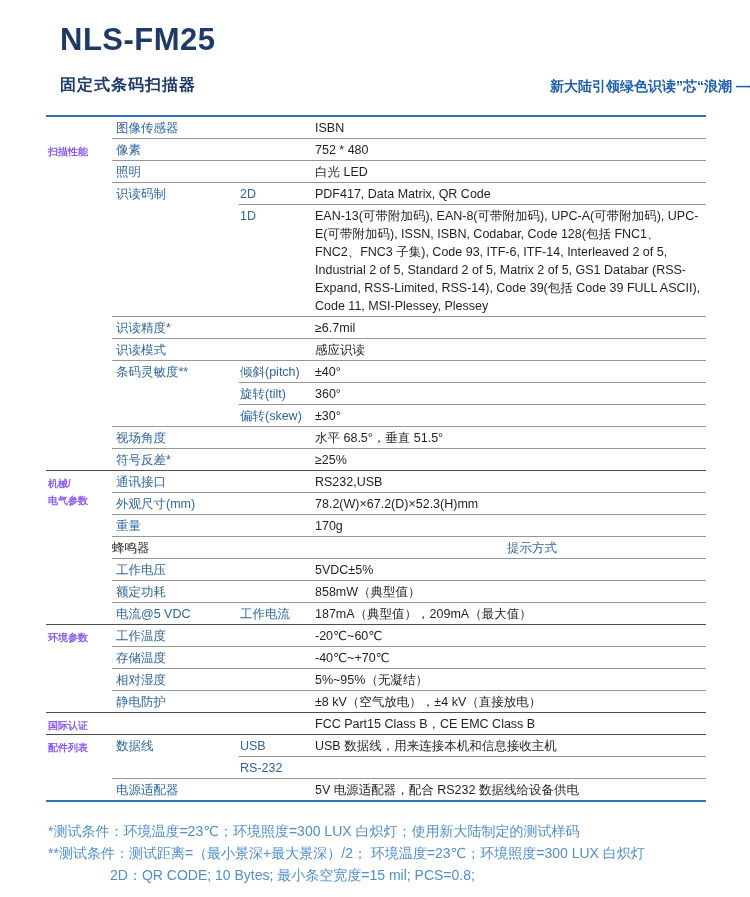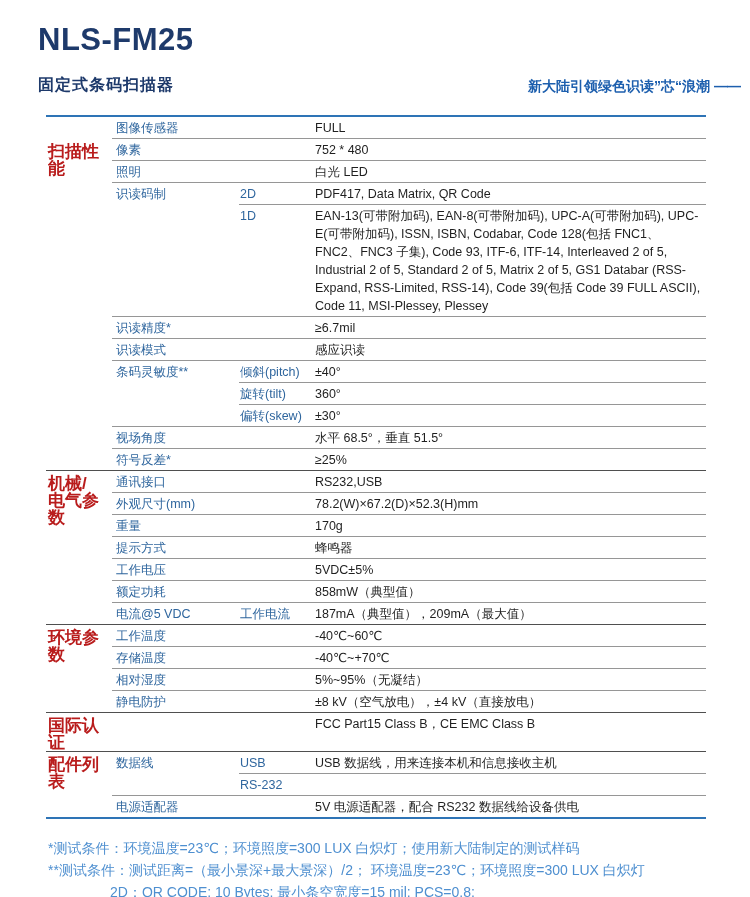--- a/index.html
+++ b/index.html
@@ -3,40 +3,40 @@
 <meta charset="utf-8">
 <style>
   * { margin:0; padding:0; box-sizing:border-box; }
   html,body { background:#ffffff; }
   .page {
     width:750px; height:897px; background:#ffffff; overflow:hidden;
     font-family:"Liberation Sans","DejaVu Sans",sans-serif;
     position:relative;
   }
   
-  .header { padding:22px 0 0 38px; }
+  .header { padding:22px 0 0 60px; }
   .product-title {
     font-size:31px; font-weight:700; color:#1e3a6b; letter-spacing:0.5px;
   }
   .sub-row {
     display:flex; justify-content:space-between; align-items:flex-end;
     margin-top:17px; width:702px;
   }
   .subtitle { font-size:16px; font-weight:700; color:#1e3a6b; letter-spacing:1px; }
   .tagline { font-size:14px; font-weight:700; color:#1d5fae; white-space:nowrap; }
   .tagline .dash { letter-spacing:-1px; }
   
   .spec-table {
     margin:19px 0 0 46px; width:660px;
     border-top:2px solid #2e74b6; border-bottom:2px solid #2e74b6;
   }
   .section { display:flex; align-items:stretch; }
   .cat-cell {
     width:66px; flex:0 0 66px; padding:4px 2px 0 2px;
-    font-size:17px; font-weight:700; color:#b91c1c; line-height:17px;
+    font-size:10px; font-weight:700; color:#8b5cf6; line-height:17px;
   }
   .cat-offset { padding-top:26px; }
   .rows { flex:1; display:flex; flex-direction:column; }
   .row { display:flex; align-items:flex-start; }
   .cell { padding:2px 0 1px 0; line-height:18px; font-size:12.5px; }
   .row-label { width:128px; flex:0 0 128px; padding-left:4px; color:#2f669e; }
   .row-label.wide { width:203px; flex:0 0 203px; }
   .row-sub { width:75px; flex:0 0 75px; color:#2f669e; }
   .row-value { flex:1; color:#1f1f1f; padding-right:2px; }
   .divider { border-top:1px solid #969696; height:0; }
@@ -65,21 +65,21 @@
   </div>
 
   <div class="spec-table">
       <div class="section">
         <div class="cat-cell cat-offset">
           <div>扫描性能</div>
         </div>
         <div class="rows">
           <div class="row">
             <div class="cell row-label wide">图像传感器</div>
-            <div class="cell row-value">FULL</div>
+            <div class="cell row-value">ISBN</div>
           </div>
           <div class="divider label-div"></div>
           <div class="row">
             <div class="cell row-label wide">像素</div>
             <div class="cell row-value">752 * 480</div>
           </div>
           <div class="divider label-div"></div>
           <div class="row">
             <div class="cell row-label wide">照明</div>
             <div class="cell row-value">白光 LED</div>
@@ -152,22 +152,22 @@
             <div class="cell row-label wide">外观尺寸(mm)</div>
             <div class="cell row-value">78.2(W)×67.2(D)×52.3(H)mm</div>
           </div>
           <div class="divider label-div"></div>
           <div class="row">
             <div class="cell row-label wide">重量</div>
             <div class="cell row-value">170g</div>
           </div>
           <div class="divider label-div"></div>
           <div class="row">
+            <div class="cell row-value">蜂鸣器</div>
             <div class="cell row-label wide">提示方式</div>
-            <div class="cell row-value">蜂鸣器</div>
           </div>
           <div class="divider label-div"></div>
           <div class="row">
             <div class="cell row-label wide">工作电压</div>
             <div class="cell row-value">5VDC±5%</div>
           </div>
           <div class="divider label-div"></div>
           <div class="row">
             <div class="cell row-label wide">额定功耗</div>
             <div class="cell row-value">858mW（典型值）</div>
@@ -181,21 +181,21 @@
         </div>
       </div>
       <div class="divider section-div"></div>
       <div class="section">
         <div class="cat-cell">
           <div>环境参数</div>
         </div>
         <div class="rows">
           <div class="row">
             <div class="cell row-label wide">工作温度</div>
-            <div class="cell row-value">-40℃~60℃</div>
+            <div class="cell row-value">-20℃~60℃</div>
           </div>
           <div class="divider label-div"></div>
           <div class="row">
             <div class="cell row-label wide">存储温度</div>
             <div class="cell row-value">-40℃~+70℃</div>
           </div>
           <div class="divider label-div"></div>
           <div class="row">
             <div class="cell row-label wide">相对湿度</div>
             <div class="cell row-value">5%~95%（无凝结）</div>

